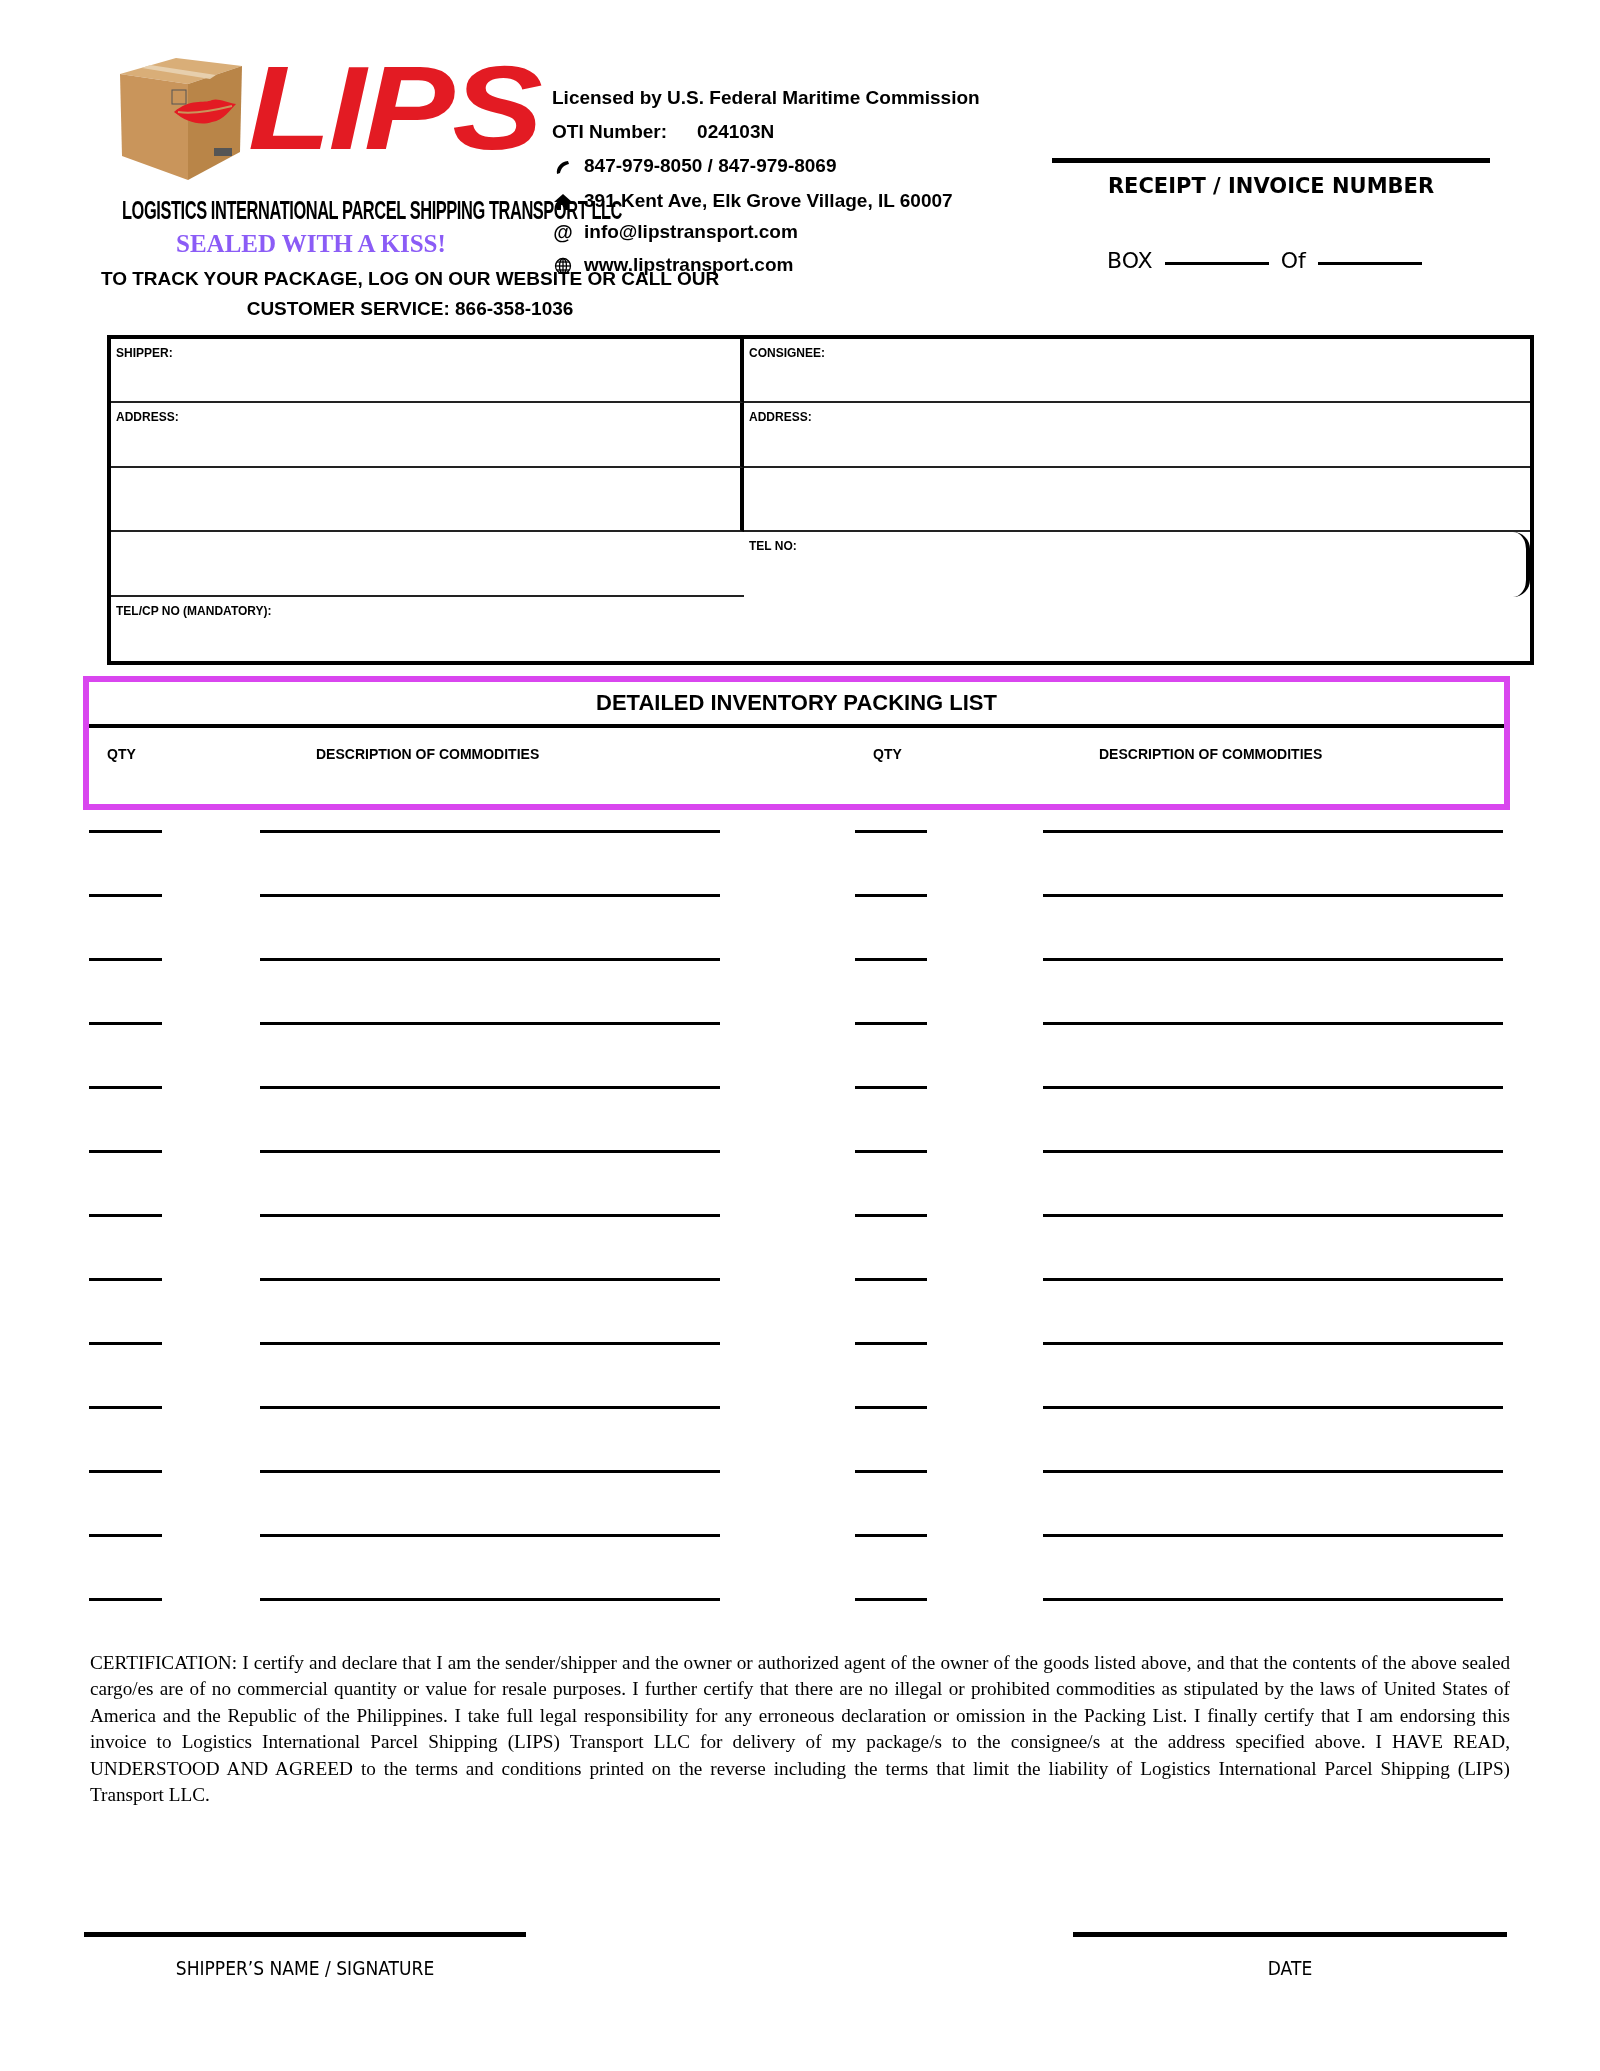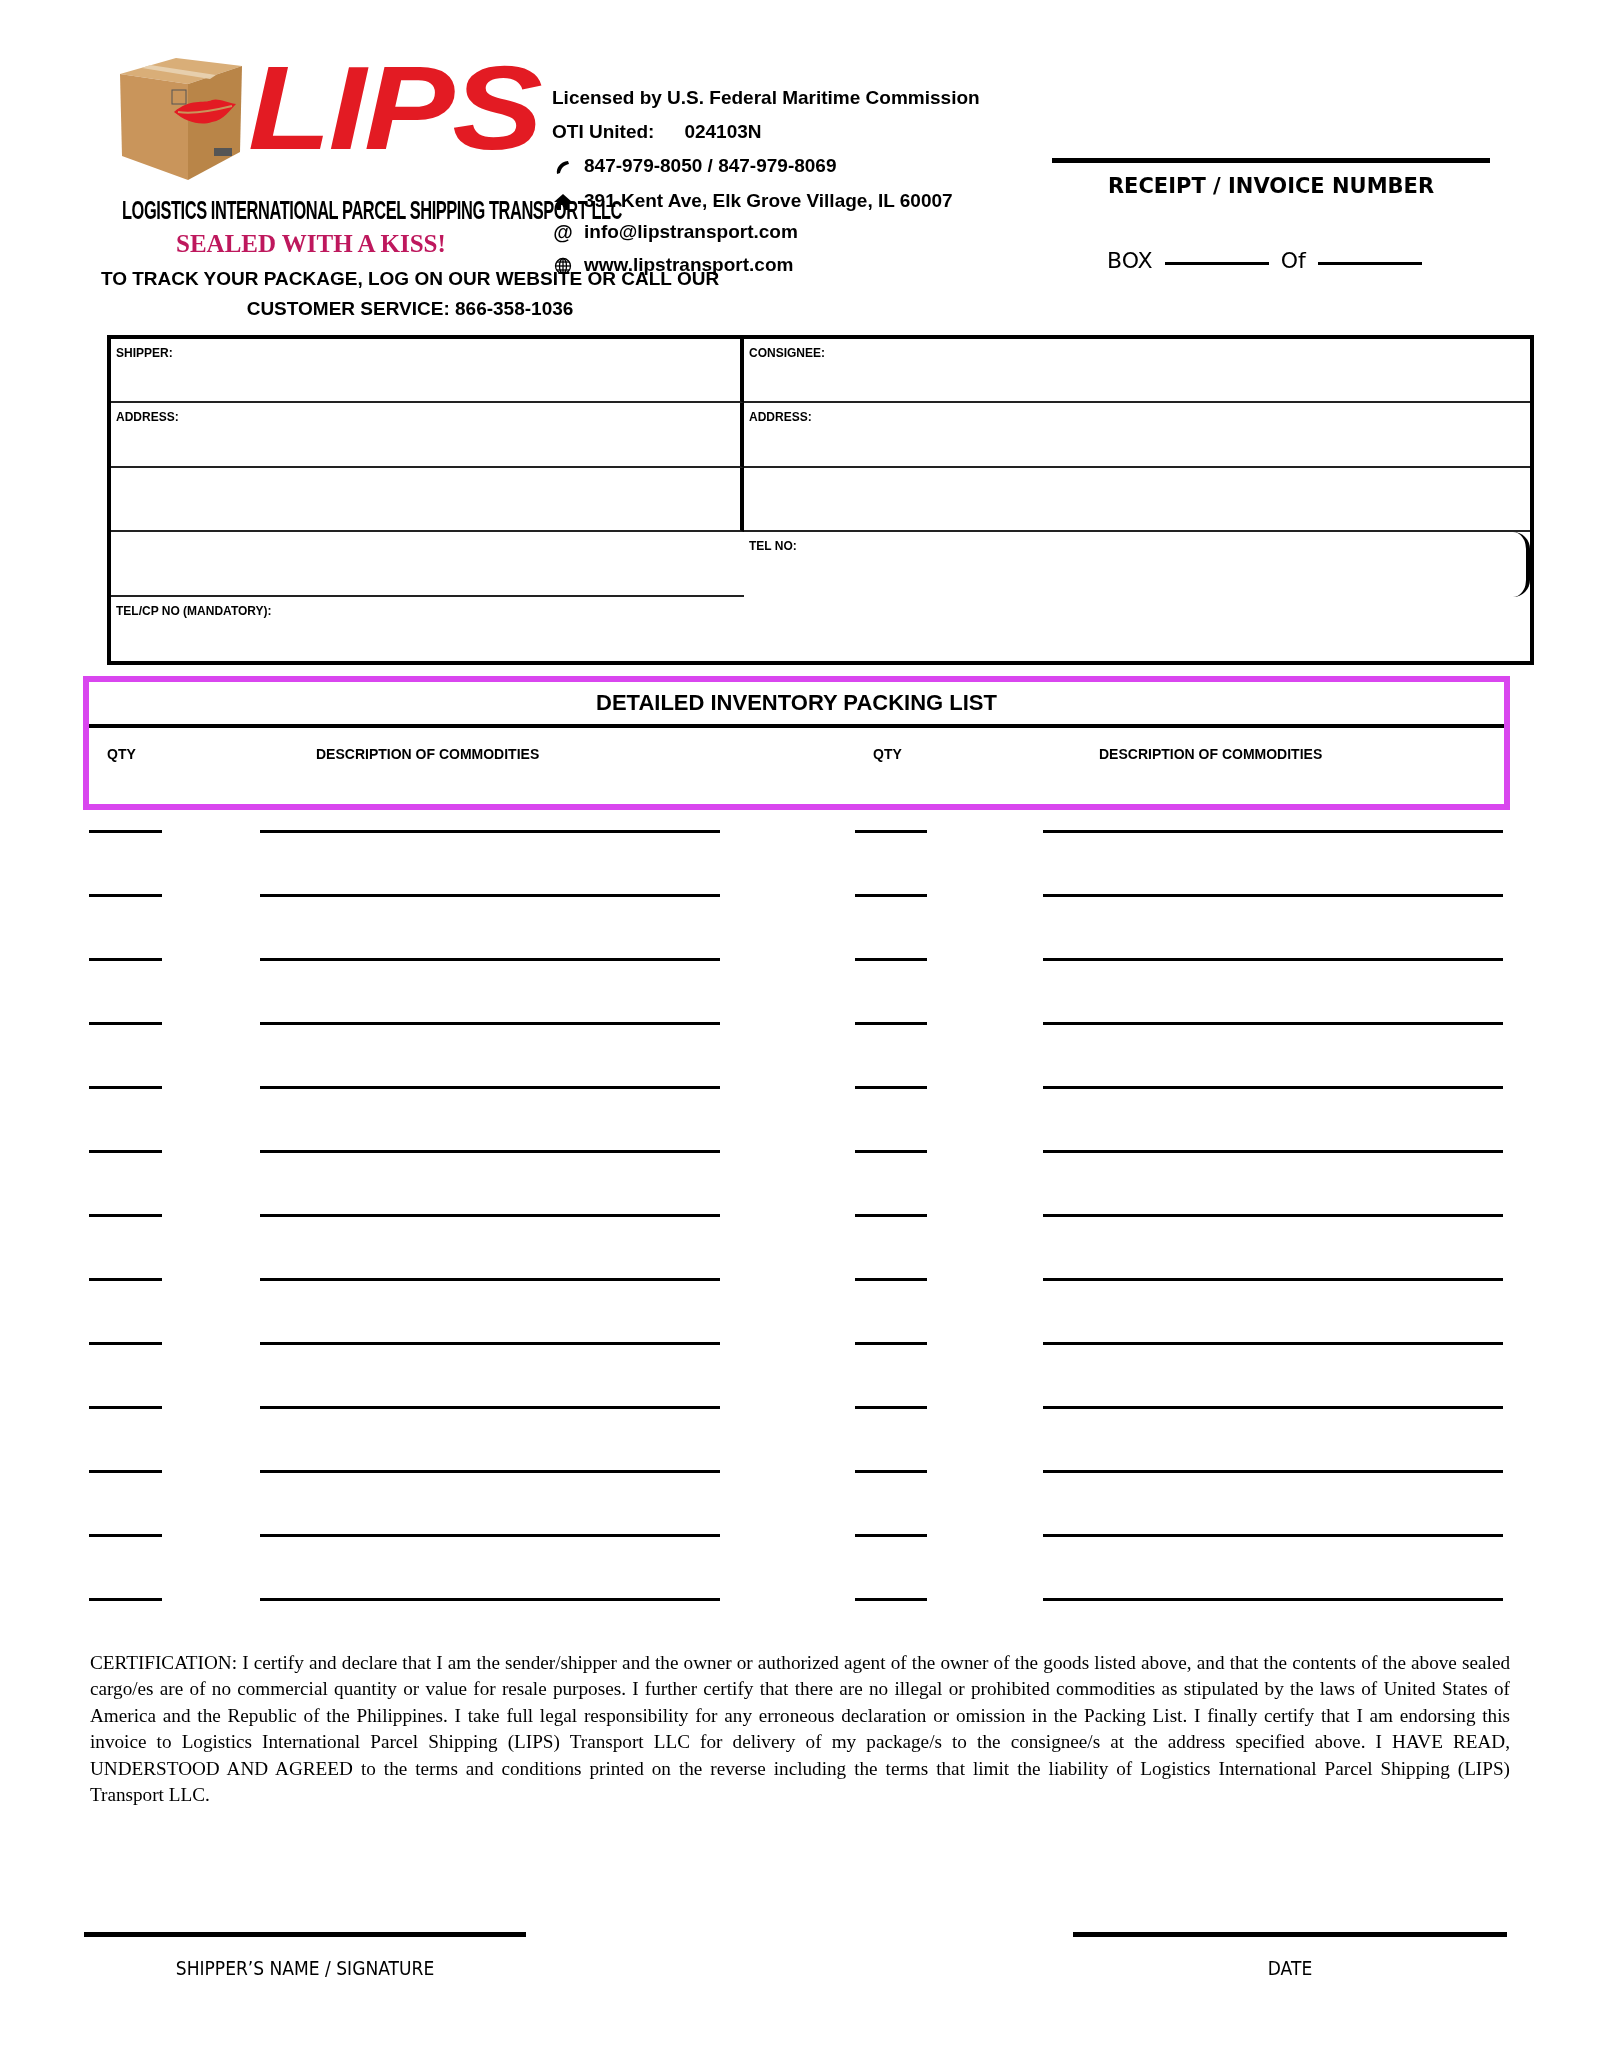--- a/index.html
+++ b/index.html
@@ -5,21 +5,21 @@
   html, body { margin: 0; padding: 0; background: #ffffff; }
   body { width: 1600px; height: 2071px; position: relative; overflow: hidden; color: #000; }
   .abs { position: absolute; }
 
   
   #logo-box { left: 112px; top: 52px; width: 136px; height: 132px; }
   #logo-text { left: 248px; top: 58px; font-family: "Liberation Sans", sans-serif; font-weight: 900; font-style: italic;
     font-size: 118px; line-height: 100px; color: #e31b23; letter-spacing: -2px; transform: scaleX(1.15); transform-origin: left top; }
   #company-name { left: 122px; top: 196px; width: 404px; font-family: "Liberation Sans", sans-serif; font-weight: bold;
     font-size: 20px; letter-spacing: -0.5px; transform: scaleX(0.82) scaleY(1.25); transform-origin: left top; white-space: nowrap; }
-  #tagline { left: 176px; top: 230px; font-family: "Liberation Serif", serif; font-weight: bold; font-size: 25px; color: #be185d; }
+  #tagline { left: 176px; top: 230px; font-family: "Liberation Serif", serif; font-weight: bold; font-size: 25px; color: #8b5cf6; }
 
   
   .contact { left: 552px; font-family: "Liberation Sans", sans-serif; font-weight: bold; font-size: 19px; white-space: nowrap; margin-top: 33px; }
   .contact .ico { display: inline-block; width: 22px; margin-right: 10px; text-align: center; vertical-align: middle; }
   .contact .ico svg { display: block; margin: 0 auto; }
 
   
   #receipt-line { left: 1052px; top: 158px; width: 438px; height: 5px; background: #000; }
   #receipt-label { left: 1052px; top: 174px; width: 438px; text-align: center; font-family: "DejaVu Sans", sans-serif; font-size: 21px; font-weight: bold; }
   #box-row { left: 1107px; top: 248px; font-family: "DejaVu Sans", sans-serif; font-size: 22px; white-space: nowrap; }
@@ -69,21 +69,21 @@
     <rect x="60" y="38" width="14" height="14" fill="none" stroke="#555" stroke-width="1"></rect>
     <rect x="102" y="96" width="18" height="8" fill="#555"></rect>
   </svg>
 </div>
 <div id="logo-text" class="abs">LIPS</div>
 <div id="company-name" class="abs">LOGISTICS INTERNATIONAL PARCEL SHIPPING TRANSPORT LLC</div>
 <div id="tagline" class="abs">SEALED WITH A KISS!</div>
 
 <div class="abs contact" style="top:54px;">Licensed by U.S. Federal Maritime Commission</div>
 <div class="abs contact" style="top:88px;">
-  <span>OTI United:</span><span style="display:inline-block;width:30px;"></span><span>024103N</span>
+  <span>OTI Number:</span><span style="display:inline-block;width:30px;"></span><span>024103N</span>
 </div>
 <div class="abs contact" style="top:122px;">
   <span class="ico">
     <svg width="18" height="18" viewBox="0 0 18 18">
         <path d="M3,16 C2,10 6,4 14,3 L15,6 C10,7 7,10 6,15 Z" fill="#000"></path>
       </svg>
   </span><span>847-979-8050 / 847-979-8069</span>
 </div>
 <div class="abs contact" style="top:157px;">
   <span class="ico">

